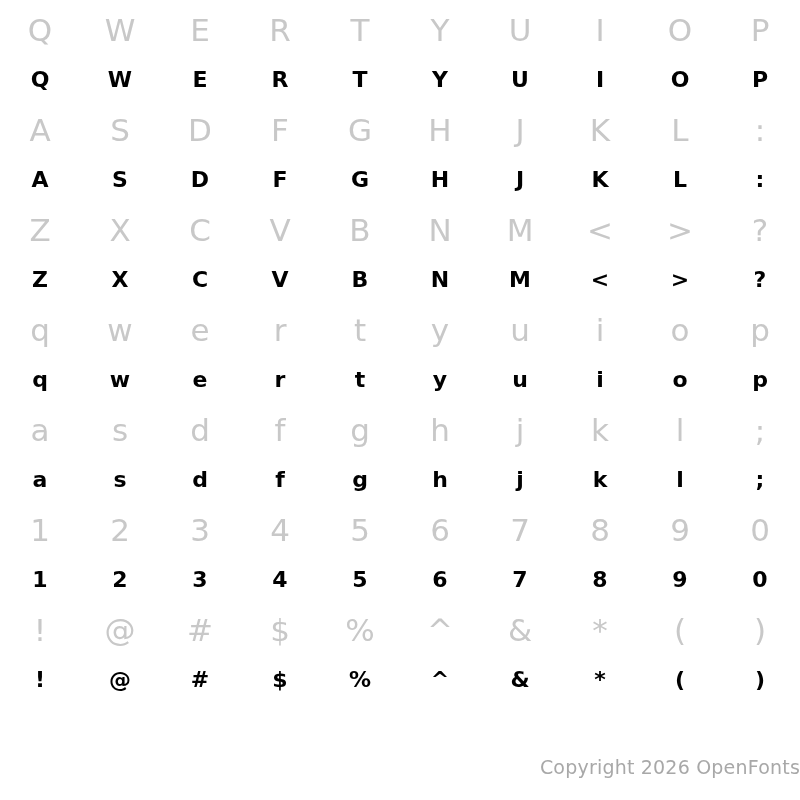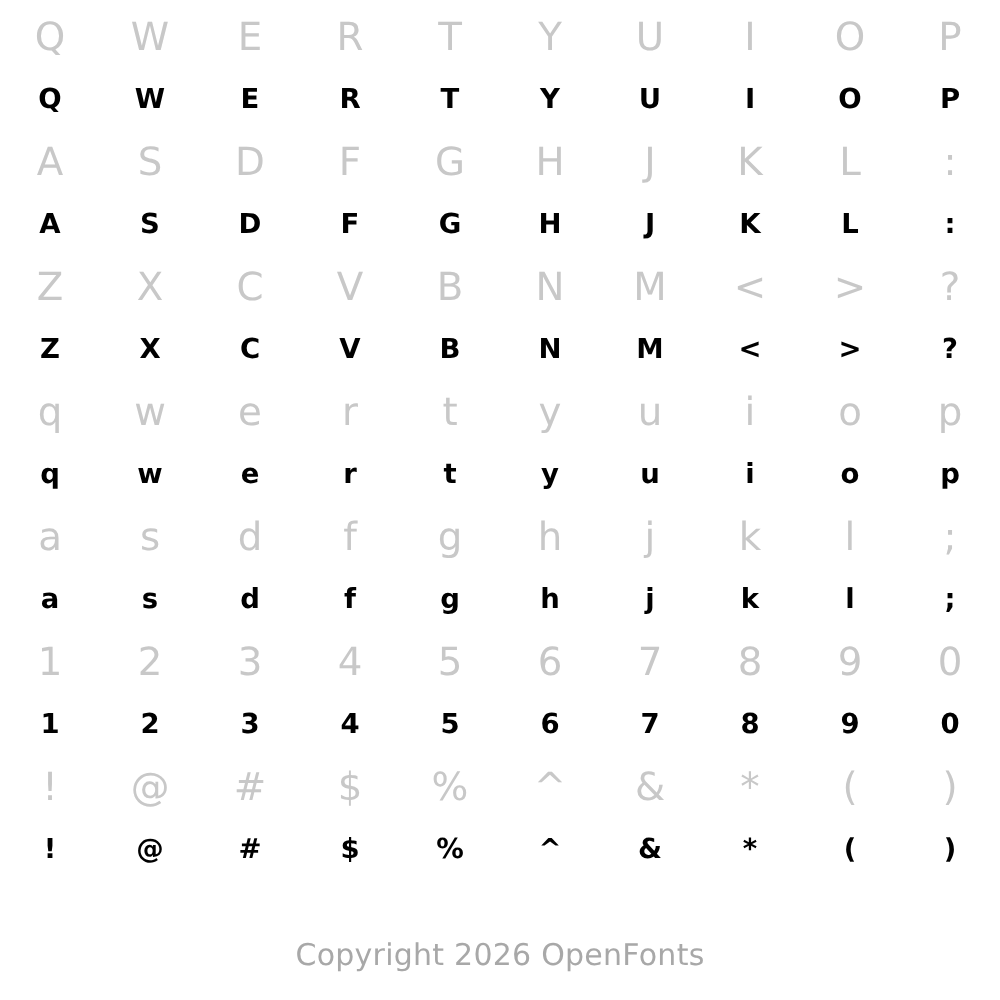--- a/index.html
+++ b/index.html
@@ -59,25 +59,25 @@
     color: #000000;
     font-family: "DejaVu Sans", sans-serif;
     font-weight: 700;
     font-size: 22px;
   }
   .copyright {
     position: absolute;
     left: 0;
     right: 0;
     bottom: 22px;
-    text-align: center;
+    text-align: right;
     color: #a8a8a8;
     font-family: "DejaVu Sans", sans-serif;
     font-weight: 400;
-    font-size: 24px;
+    font-size: 19px;
     letter-spacing: 0.2px;
   }
 </style>
 </head>
 <body>
 
 <div id="sheet">
 
   <div class="grid" id="glyph-grid">
       <div class="row row-light">

